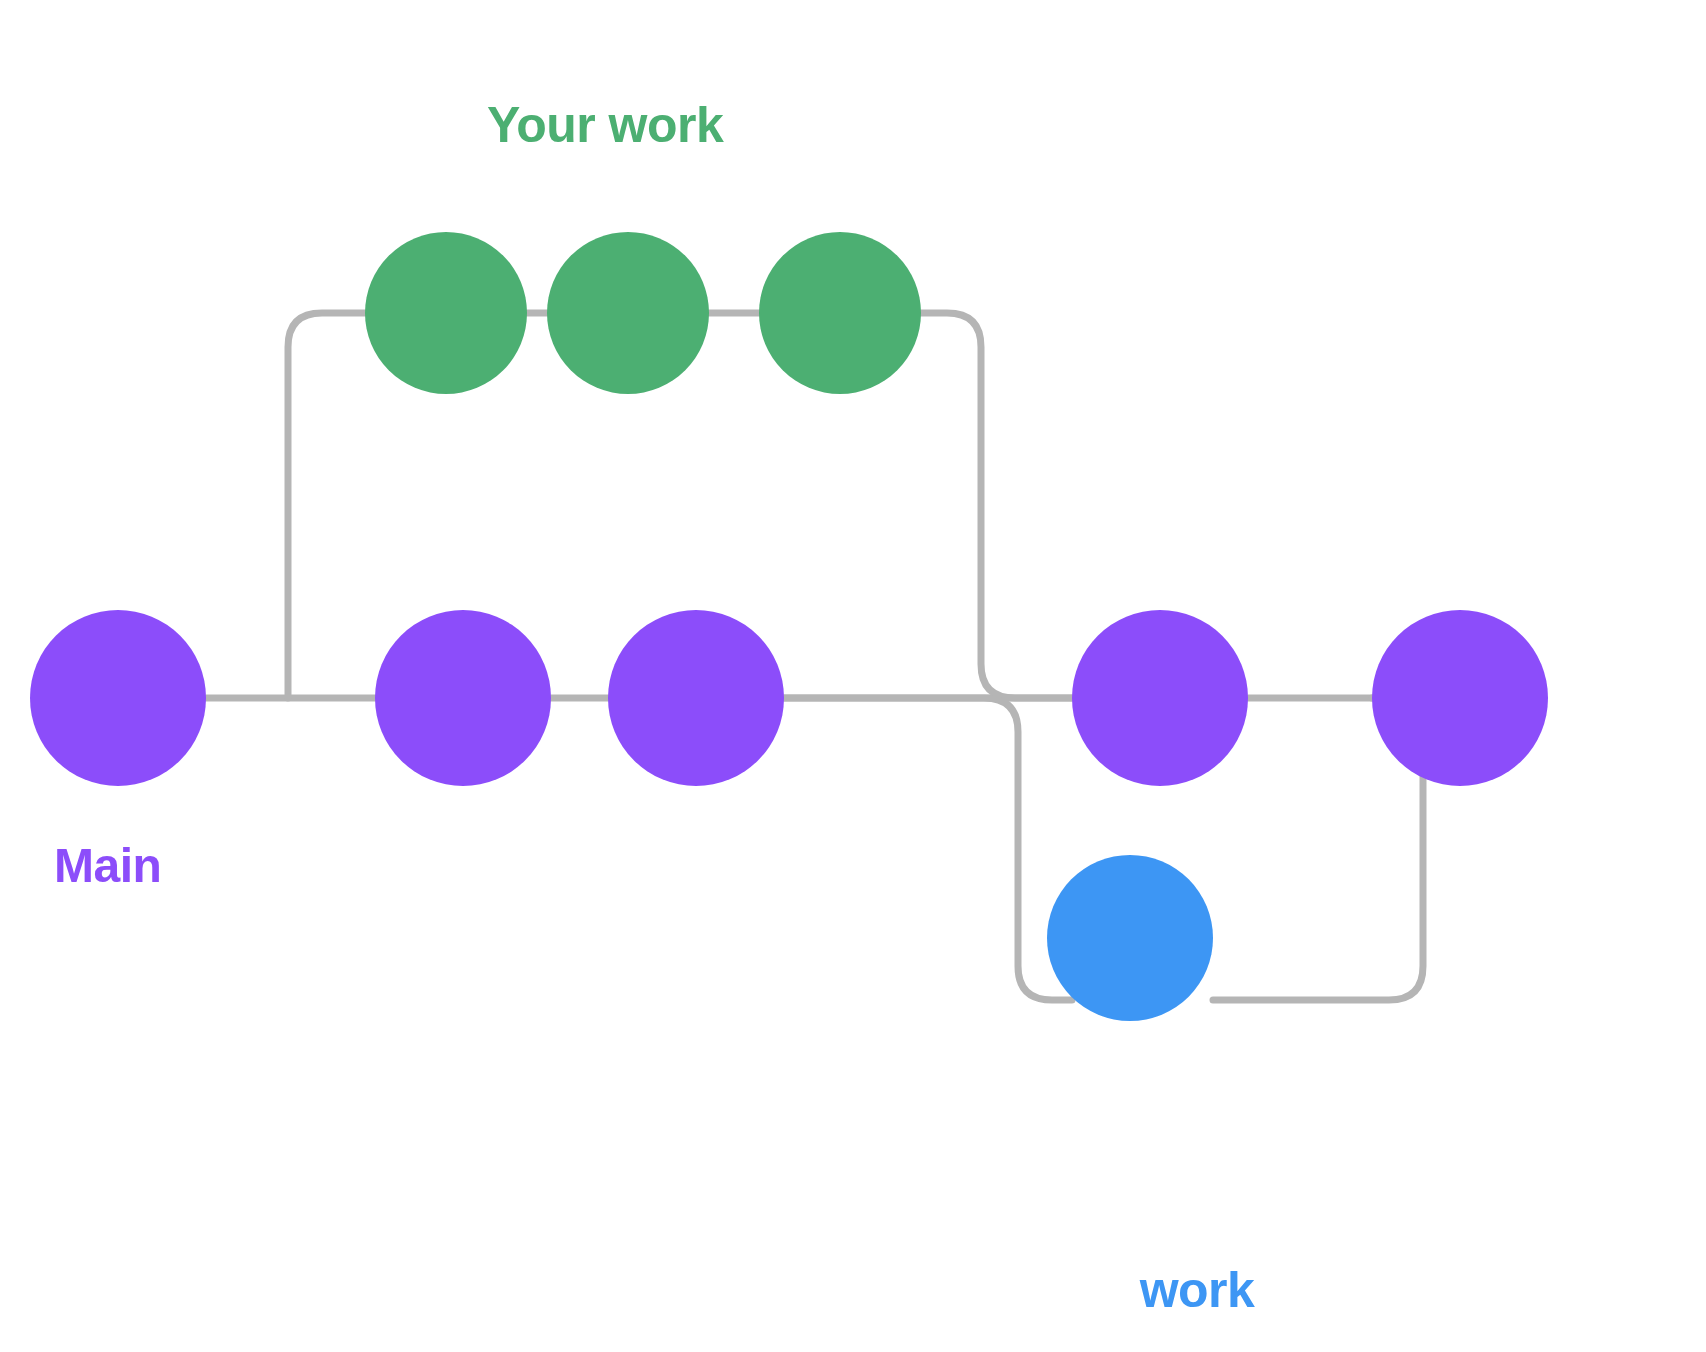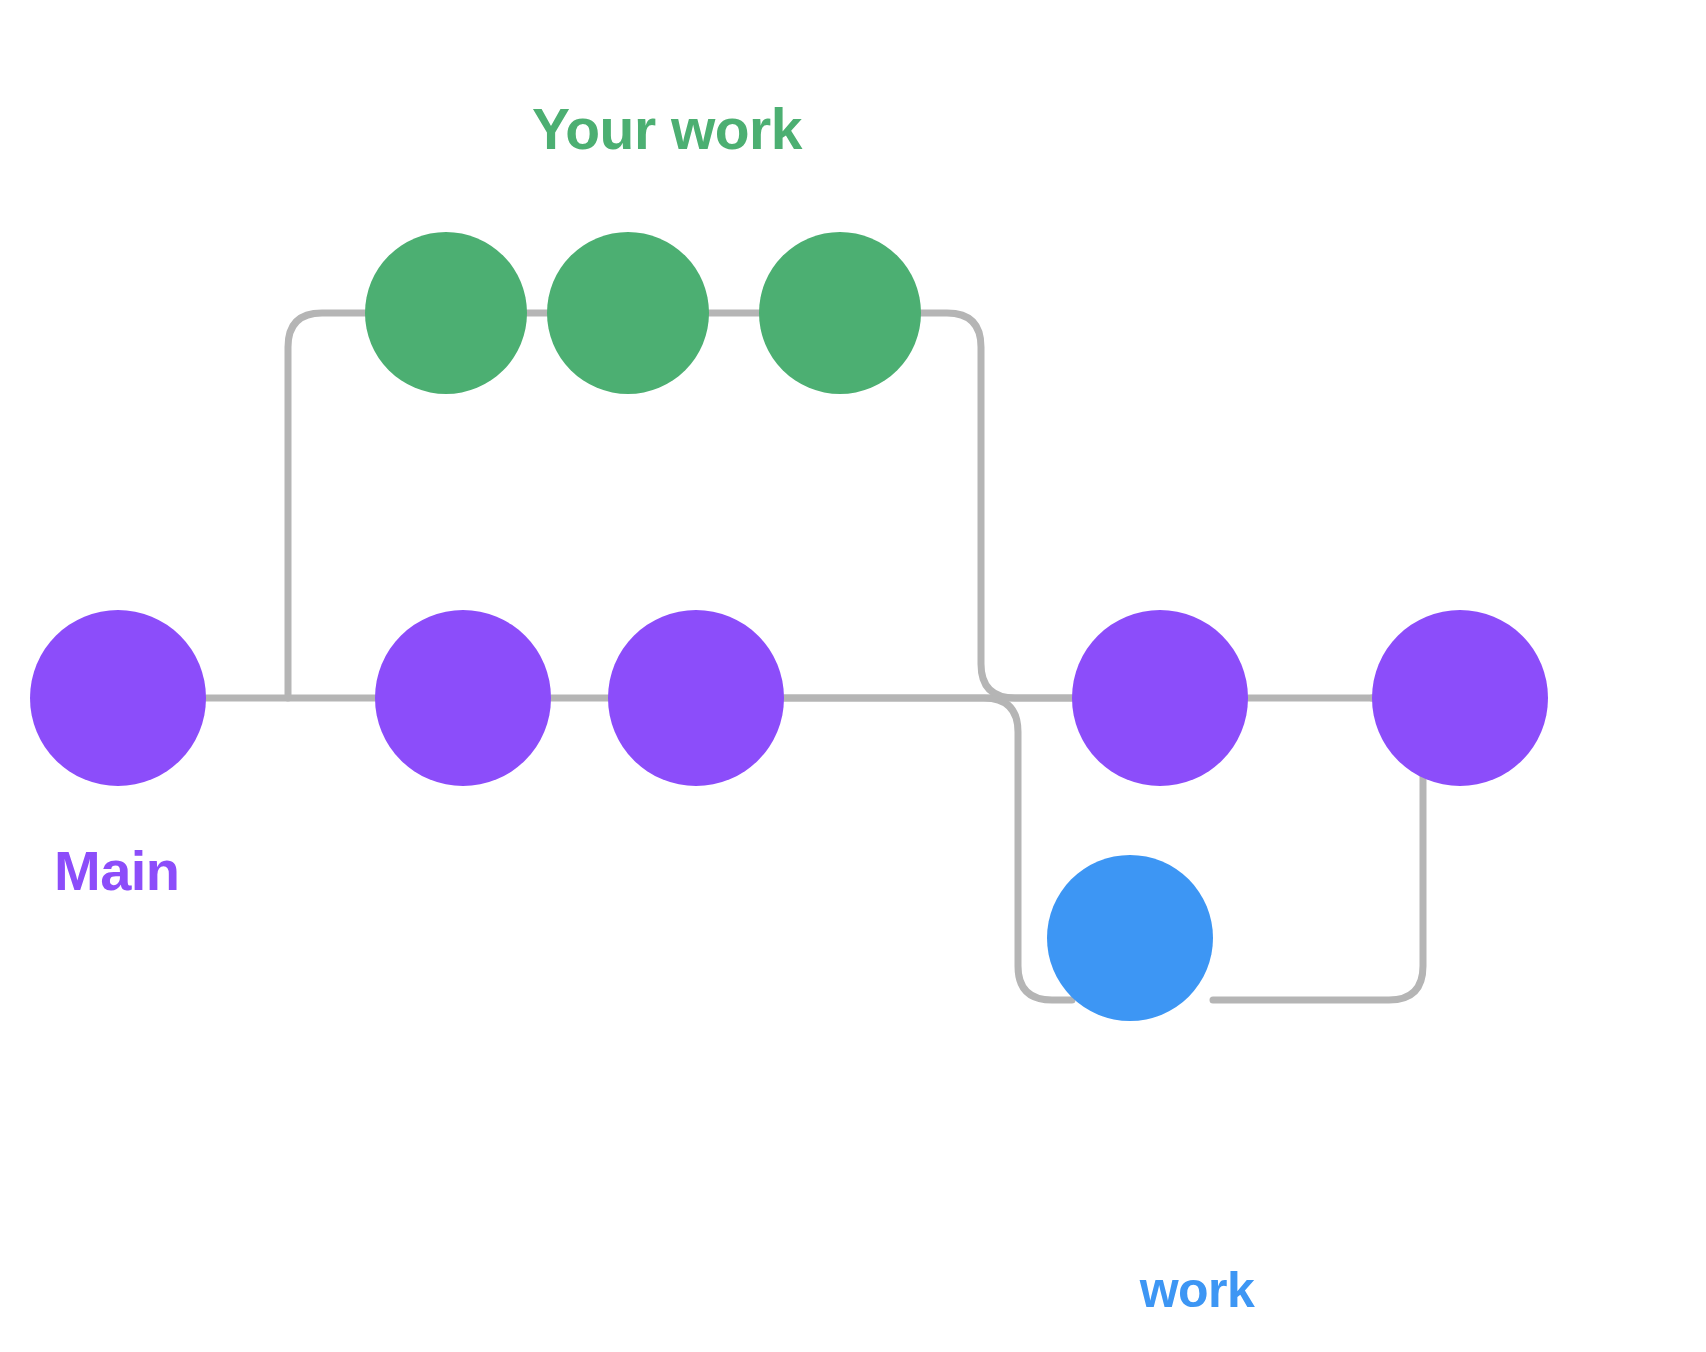--- a/index.html
+++ b/index.html
@@ -27,27 +27,26 @@
   .label {
     position: absolute;
     font-weight: bold;
     letter-spacing: -0.5px;
     white-space: pre;
     line-height: 1.18;
   }
   #label-your-work {
     left: 487px;
     top: 96px;
-    font-size: 57px;
-    margin-left: 45px;
+    font-size: 50px;
   }
   #label-main {
     left: 54px;
     top: 838px;
-    font-size: 56px;
+    font-size: 48px;
   }
   #label-another {
     left: 908px;
     top: 1143px;
     font-size: 50px;
     width: 578px;
     text-align: center;
   }
   #label-another .line2 {
     display: block;

